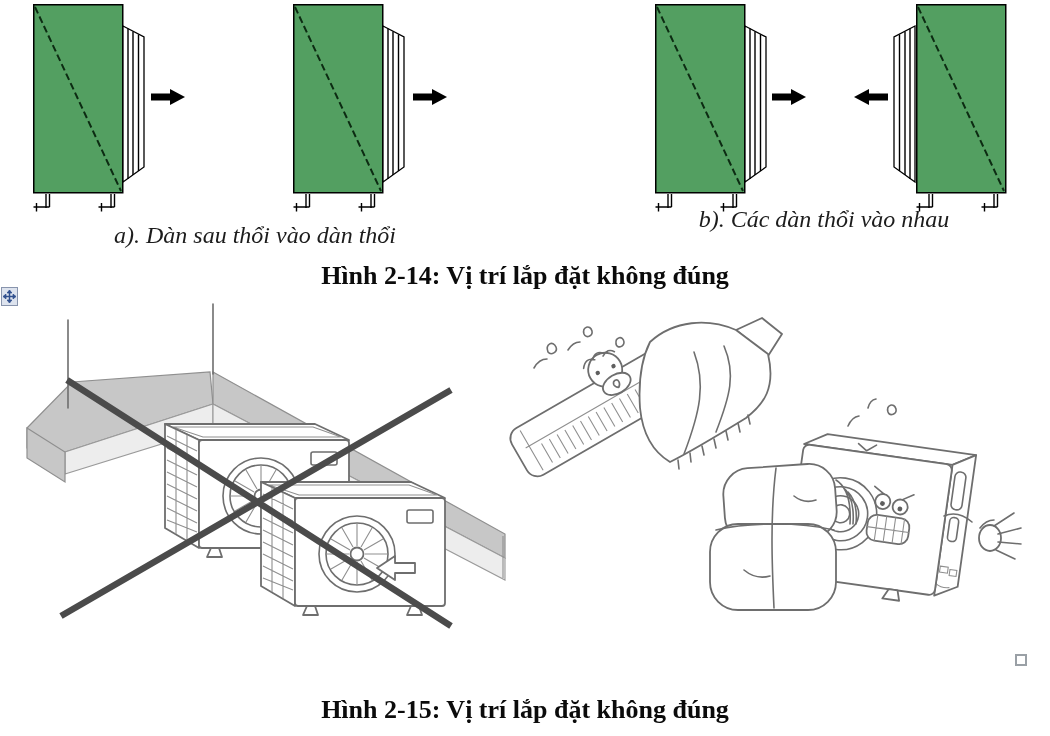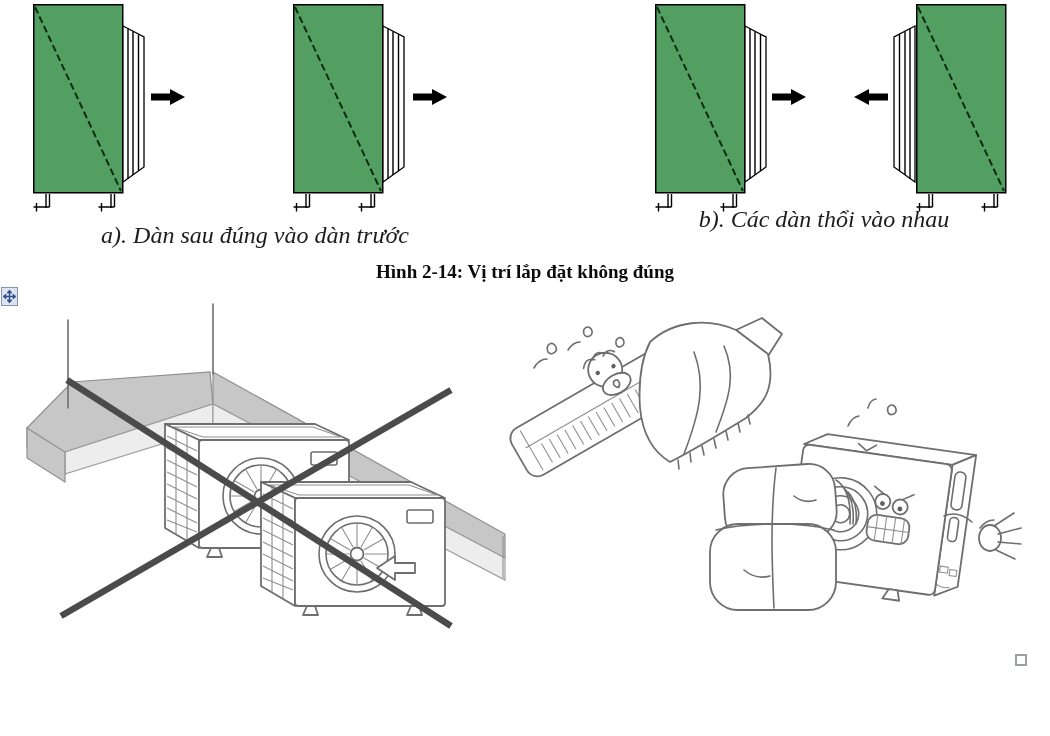--- a/index.html
+++ b/index.html
@@ -1,20 +1,20 @@
 <!DOCTYPE html>
 <html><head>
 <meta charset="utf-8">
 <style>
   html,body{margin:0;padding:0;background:#fff;}
   .page{position:relative;width:1050px;height:736px;background:#ffffff;overflow:hidden;
         font-family:"Liberation Serif",serif;}
   .abs{position:absolute;}
   .subcap{font-style:italic;font-size:24px;color:#1c1c1c;text-align:center;white-space:nowrap;}
-  .figcap{font-weight:bold;font-size:19px;color:#0b0b0b;text-align:center;white-space:nowrap;}
+  .figcap{font-weight:bold;font-size:26px;color:#0b0b0b;text-align:center;white-space:nowrap;}
   
   .sk{stroke:#6e6e6e;fill:none;stroke-width:1.6;stroke-linecap:round;stroke-linejoin:round;}
   .skf{stroke:#6e6e6e;fill:#ffffff;stroke-width:1.8;stroke-linejoin:round;}
   .skthin{stroke:#8f8f8f;fill:none;stroke-width:1.1;}
   .wallTop{fill:#c7c7c7;stroke:#8f8f8f;stroke-width:1.2;}
   .wallSide{fill:#ededed;stroke:#9a9a9a;stroke-width:1.1;}
   .blk{stroke:#000;fill:none;stroke-width:1.4;}
   .move-handle{left:1px;top:287px;width:15px;height:17px;background:#dde3ee;
                border:1px solid #8894ad;display:flex;align-items:center;justify-content:center;}
   .resize-handle{left:1015px;top:654px;width:8px;height:8px;background:#ffffff;
@@ -64,21 +64,21 @@
     <use href="#arrowR" transform="translate(772,89)"></use>
     <use href="#arrowR" transform="translate(888,89) scale(-1,1)"></use>
 
     <g transform="translate(916,4)">
       <use href="#panel"></use>
         <use href="#louvers" transform="translate(-1,0) scale(-1,1)"></use>
         <use href="#legs"></use>
     </g>
   </svg>
 
-  <div class="abs subcap" style="left:20px;top:222px;width:470px;">a). Dàn sau đúng vào dàn trước</div>
+  <div class="abs subcap" style="left:20px;top:222px;width:470px;">a). Dàn sau thổi vào dàn thổi</div>
   <div class="abs subcap" style="left:628px;top:206px;width:392px;">b). Các dàn thổi vào nhau</div>
   <div class="abs figcap" style="left:0;top:261px;width:1050px;">Hình 2-14: Vị trí lắp đặt không đúng</div>
 
   <div class="abs move-handle">
     <svg width="13" height="15" viewBox="0 0 15 15">
       <g fill="#31508e" stroke="#31508e">
         <line x1="7.5" y1="2.5" x2="7.5" y2="12.5" stroke-width="1.7"></line>
         <line x1="2.5" y1="7.5" x2="12.5" y2="7.5" stroke-width="1.7"></line>
         <polygon points="7.5,0 4.8,3.4 10.2,3.4"></polygon>
         <polygon points="7.5,15 4.8,11.6 10.2,11.6"></polygon>
@@ -196,14 +196,15 @@
         <rect class="skf" stroke-width="2" x="14" y="0" width="112" height="74" rx="26" transform="rotate(-4 70 37)"></rect>
         <rect class="skf" stroke-width="2" x="0" y="58" width="126" height="86" rx="28"></rect>
         <path class="sk" stroke-width="1.6" d="M66,2 C60,50 62,100 64,142 M6,64 C40,56 90,56 124,64"></path>
         <path class="sk" stroke-width="1.3" d="M34,104 q12,10 26,6 M84,30 q10,8 22,4"></path>
       </g>
     </g>
   </svg>
 
   <div class="abs resize-handle"></div>
 
+  <div class="abs figcap" style="left:0;top:695px;width:1050px;">Hình 2-15: Vị trí lắp đặt không đúng</div>
 
 </div>
 
 </body></html>

